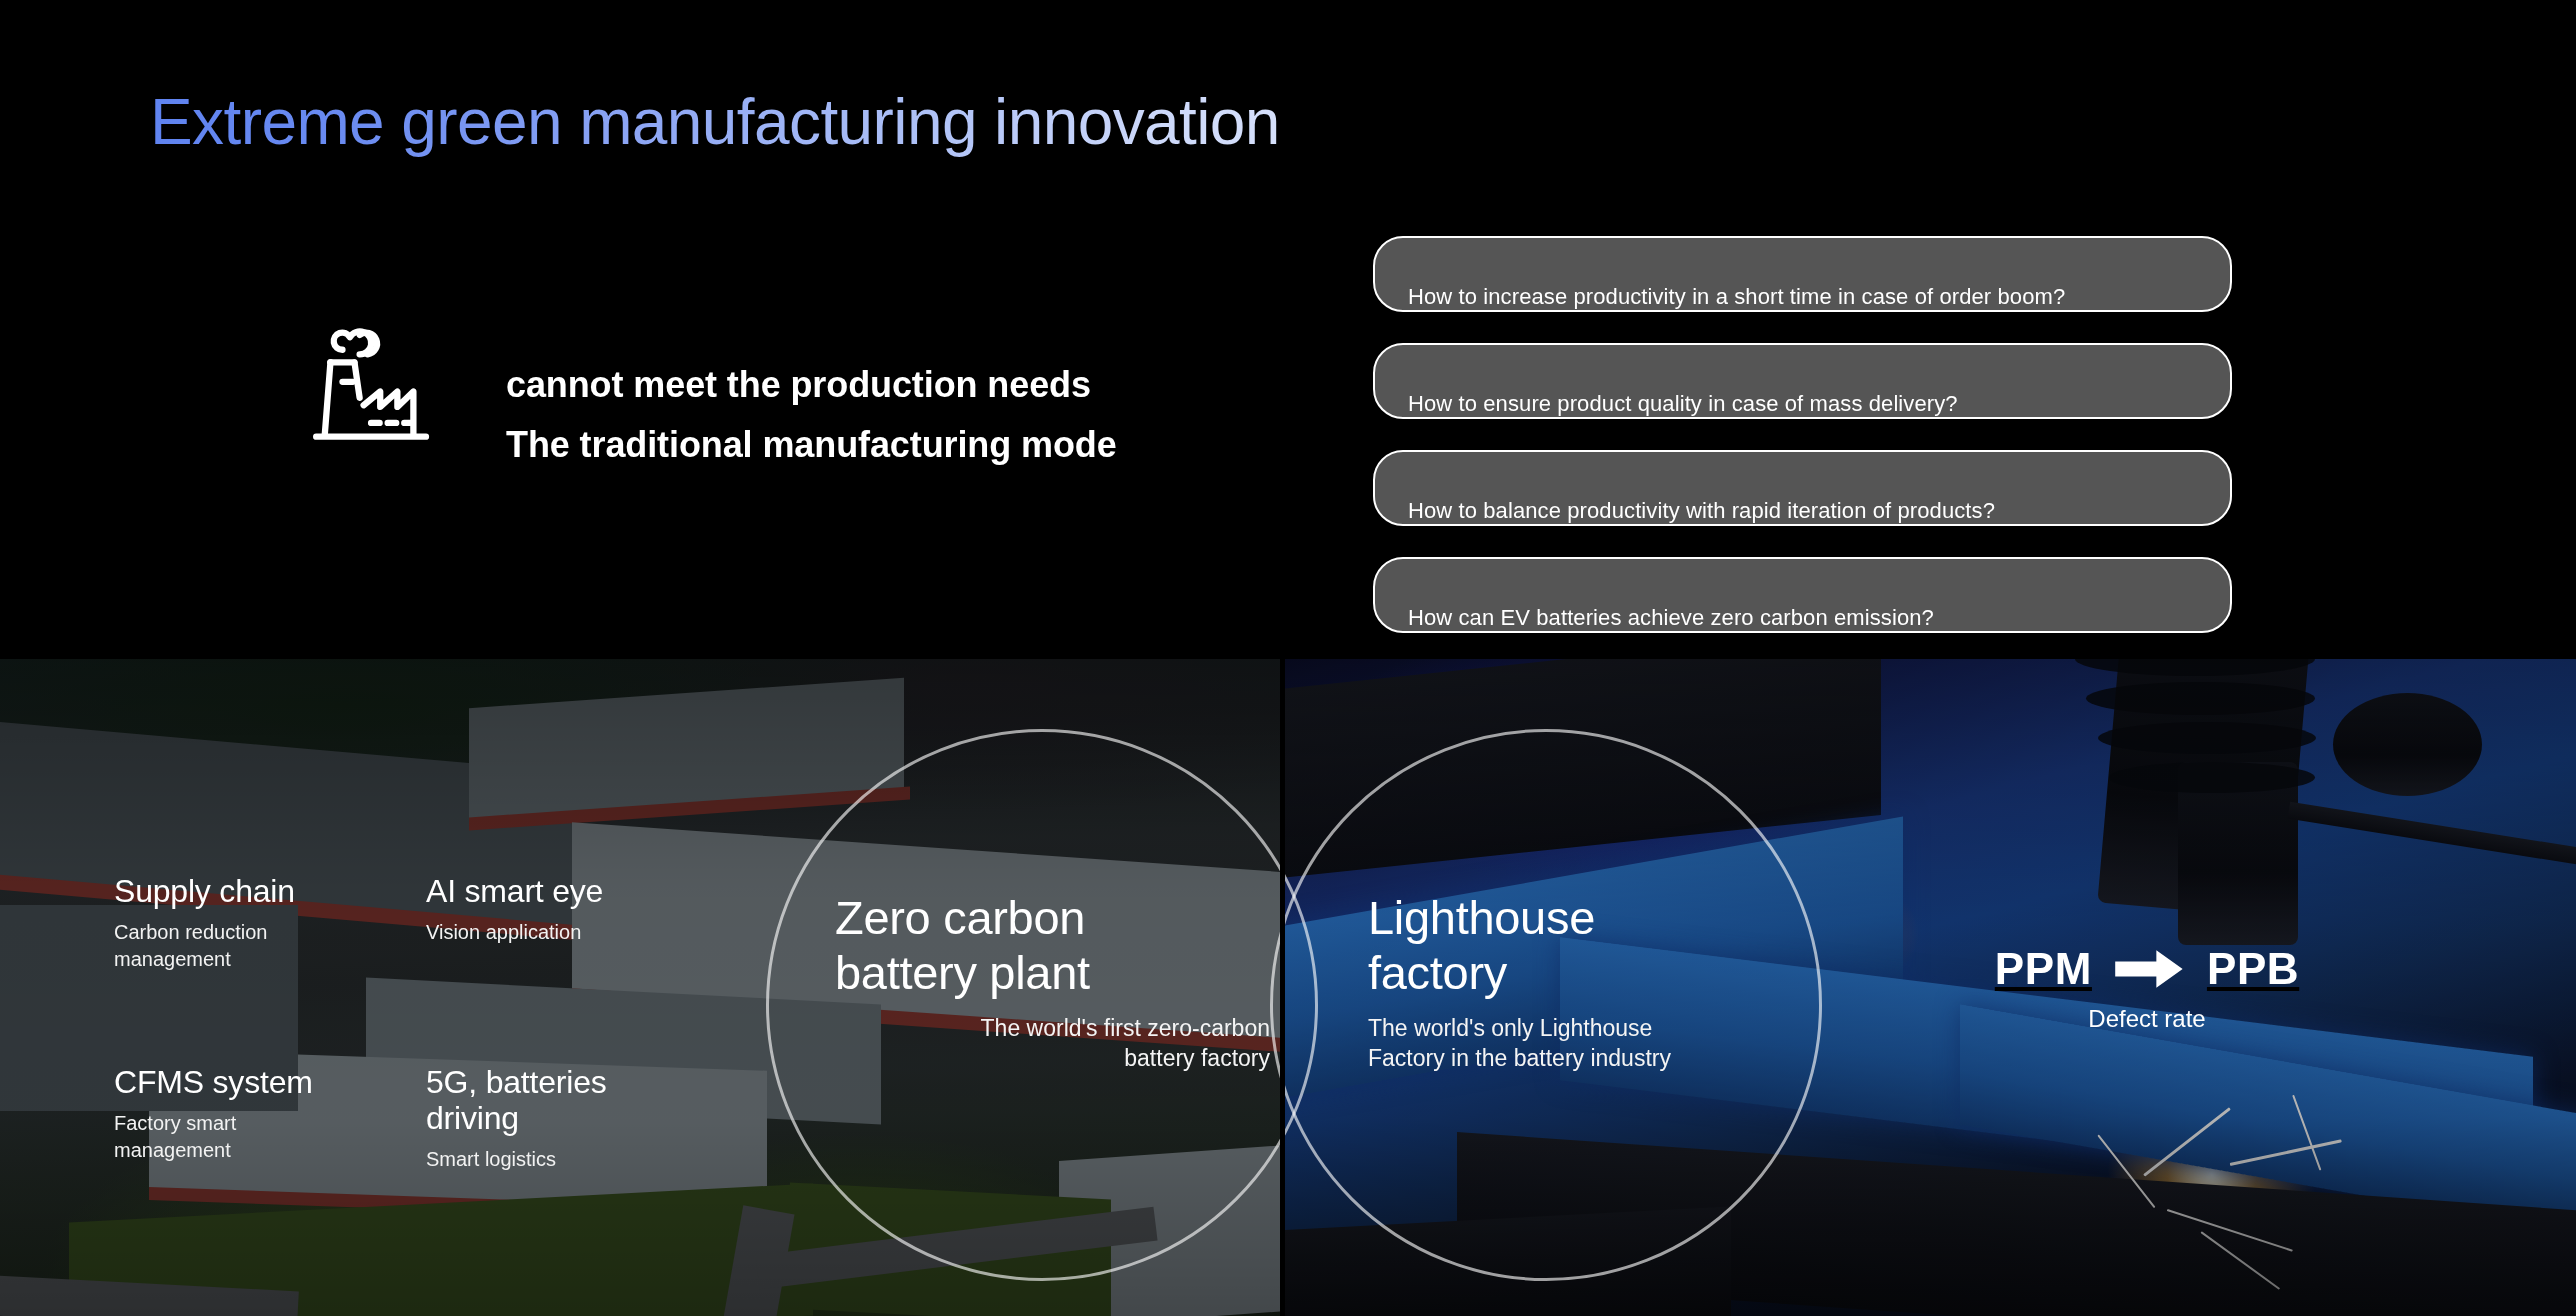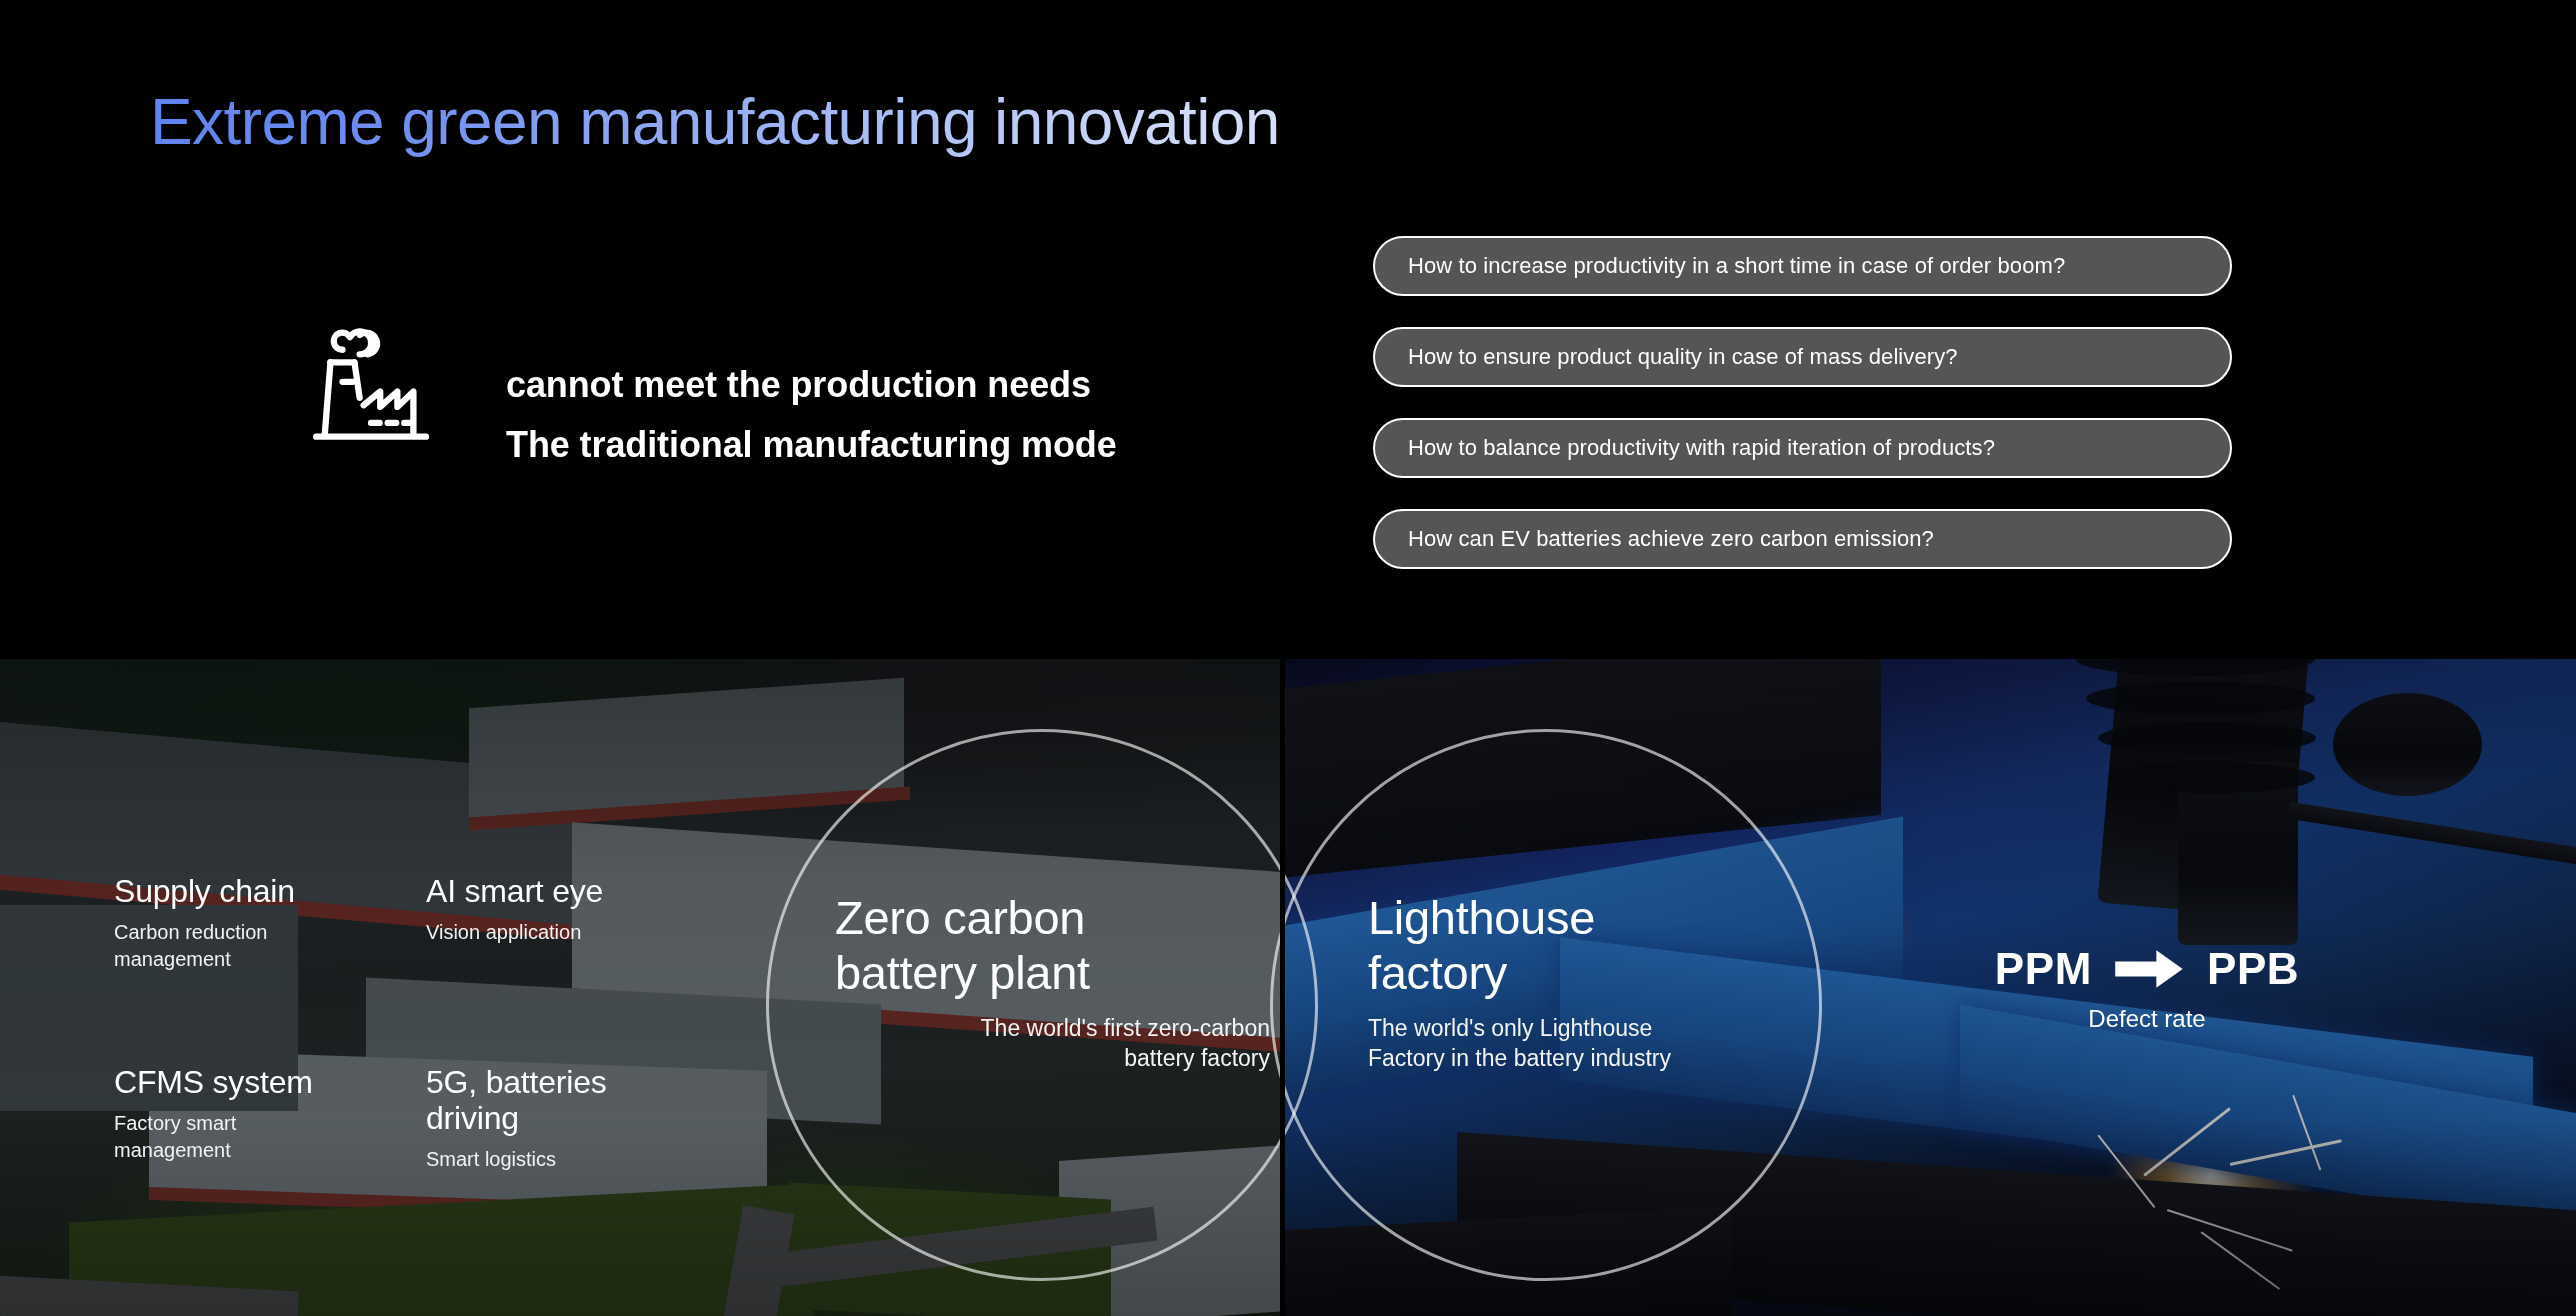--- a/index.html
+++ b/index.html
@@ -61,27 +61,27 @@
 
   
   .pill-stack {
     position: absolute;
     left: 1373px; top: 236px;
     width: 859px;
   }
   .pill {
     position: relative;
     width: 859px;
-    height: 60px;
+    height: 76px;
     margin-bottom: 31px;
     border-radius: 30px;
     background: #555555;
     border: 2.9px solid #ffffff;
     display: flex;
-    align-items: center;
+    align-items: flex-end;
     padding-left: 33px;
   }
   .pill:last-child { margin-bottom: 16px; }
   .pill-label {
     font-size: 22px;
     font-weight: 400;
     color: #ffffff;
     letter-spacing: 0.1px;
     white-space: nowrap;
   }
@@ -235,20 +235,21 @@
     display: flex;
     flex-direction: column;
     align-items: center;
     width: 424px;
   }
   .ppm-row {
     display: flex;
     align-items: center;
     justify-content: center;
     gap: 23px;
+    text-decoration: underline;
   }
   .ppm-word {
     font-size: 44px;
     font-weight: 700;
     color: #ffffff;
     letter-spacing: 0.6px;
     line-height: 1;
   }
   .arrow-wrap { width: 69px; height: 44px; display: flex; align-items: center; }
   .defect-label {

